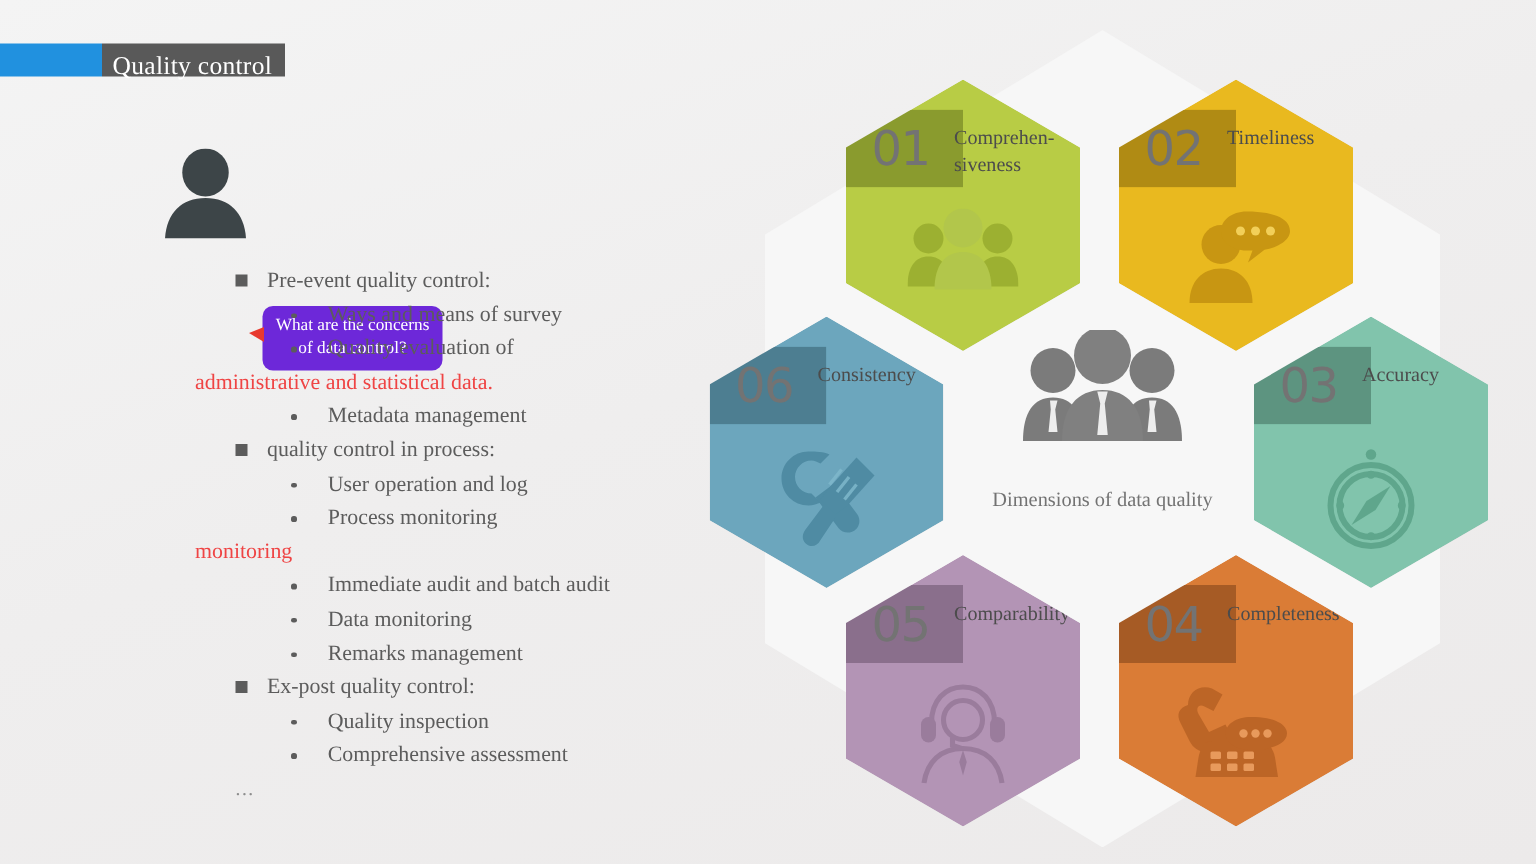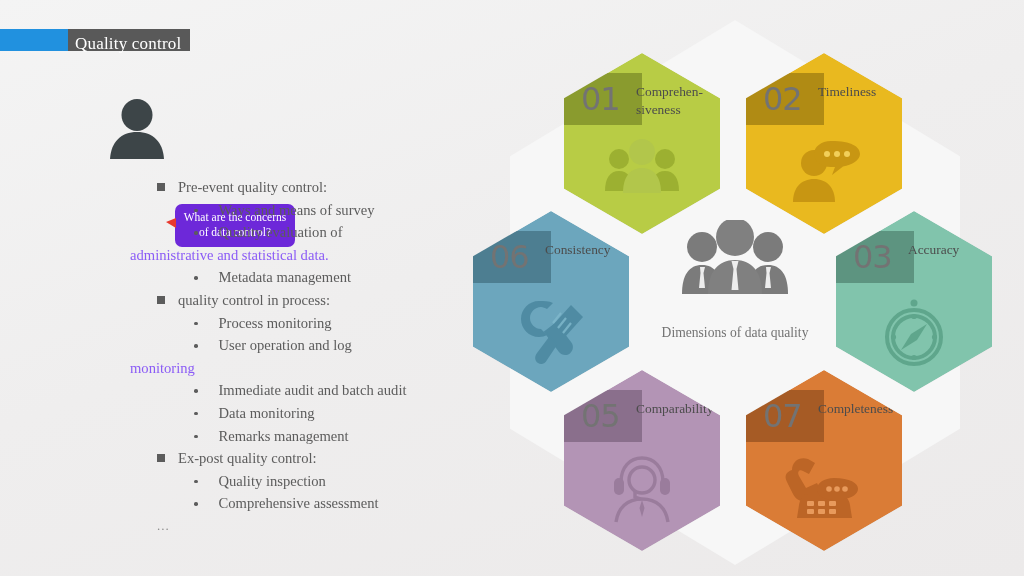--- a/index.html
+++ b/index.html
@@ -109,21 +109,21 @@
     border-radius: 50%;
     background: #5c5c5c;
     flex: none;
     margin-top: 10px;
     margin-right: 21px;
   }
   .li-text { flex: 1; }
   .li-cont {
     padding-left: 86px;
     line-height: 22.6px;
-    color: #8b5cf6;
+    color: #ef4444;
   }
   #ellipsis {
     padding-left: 113px;
     color: #8d8d8d;
     font-size: 13px;
     line-height: 22px;
     letter-spacing: 1px;
   }
 
   
@@ -265,26 +265,26 @@
       <span class="li-text">Metadata management</span>
     </div>
 
     <div class="li-1">
       <span class="mk-sq"></span>
       <span class="li-text">quality control in process:</span>
     </div>
 
     <div class="li-2">
       <span class="mk-dot"></span>
+      <span class="li-text">User operation and log</span>
+    </div>
+
+    <div class="li-2">
+      <span class="mk-dot"></span>
       <span class="li-text">Process monitoring</span>
-    </div>
-
-    <div class="li-2">
-      <span class="mk-dot"></span>
-      <span class="li-text">User operation and log</span>
     </div>
 
     <div class="li-cont">monitoring</div>
 
     <div class="li-2">
       <span class="mk-dot"></span>
       <span class="li-text">Immediate audit and batch audit</span>
     </div>
 
     <div class="li-2">
@@ -384,21 +384,21 @@
           <circle cx="57.5" cy="40" r="2.6"></circle>
           <path d="M50 27 L40 43 L24 53 L34 37 Z"></path>
         </g>
       </svg>
     </div>
   </div>
 
   <div class="hex" id="hex-4">
     <div class="hex-body" style="background:#da7c36"></div>
     <div class="hex-corner" style="background:#a65b25"></div>
-    <div class="hex-num">07</div>
+    <div class="hex-num">04</div>
     <div class="hex-label">Completeness</div>
     <div class="hex-icon">
       <svg width="80" height="66" viewBox="0 0 80 66">
         <g fill="#bc6526">
           <path d="M8 14 C8 5 16 0 24 3 L31 7 L25 18 L19 15 C15 13 13 16 15 20 L22 32 L33 27 L38 37 L24 44 C18 47 12 44 9 38 L3 26 C0 20 2 16 8 14 Z"></path>
           <path d="M24 38 L55 38 C61 38 65 43 66 49 L68 62 L13 62 L15 49 C16 43 19 38 24 38 Z"></path>
           <path d="M50 22 C40 22 33 27 33 33 C33 39 40 44 50 44 L53 44 L51 51 L60 43 C68 42 74 38 74 33 C74 27 66 22 50 22 Z"></path>
         </g>
         <g fill="#e89a5c">
           <rect x="23" y="45" width="7" height="5" rx="1"></rect>

